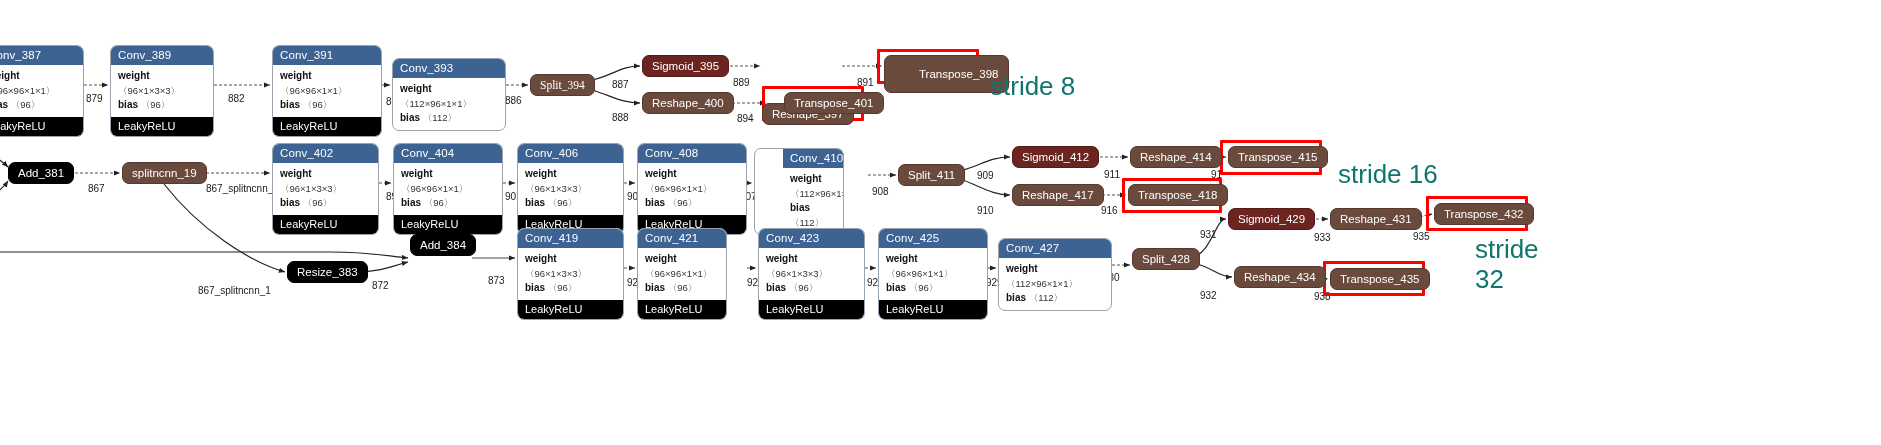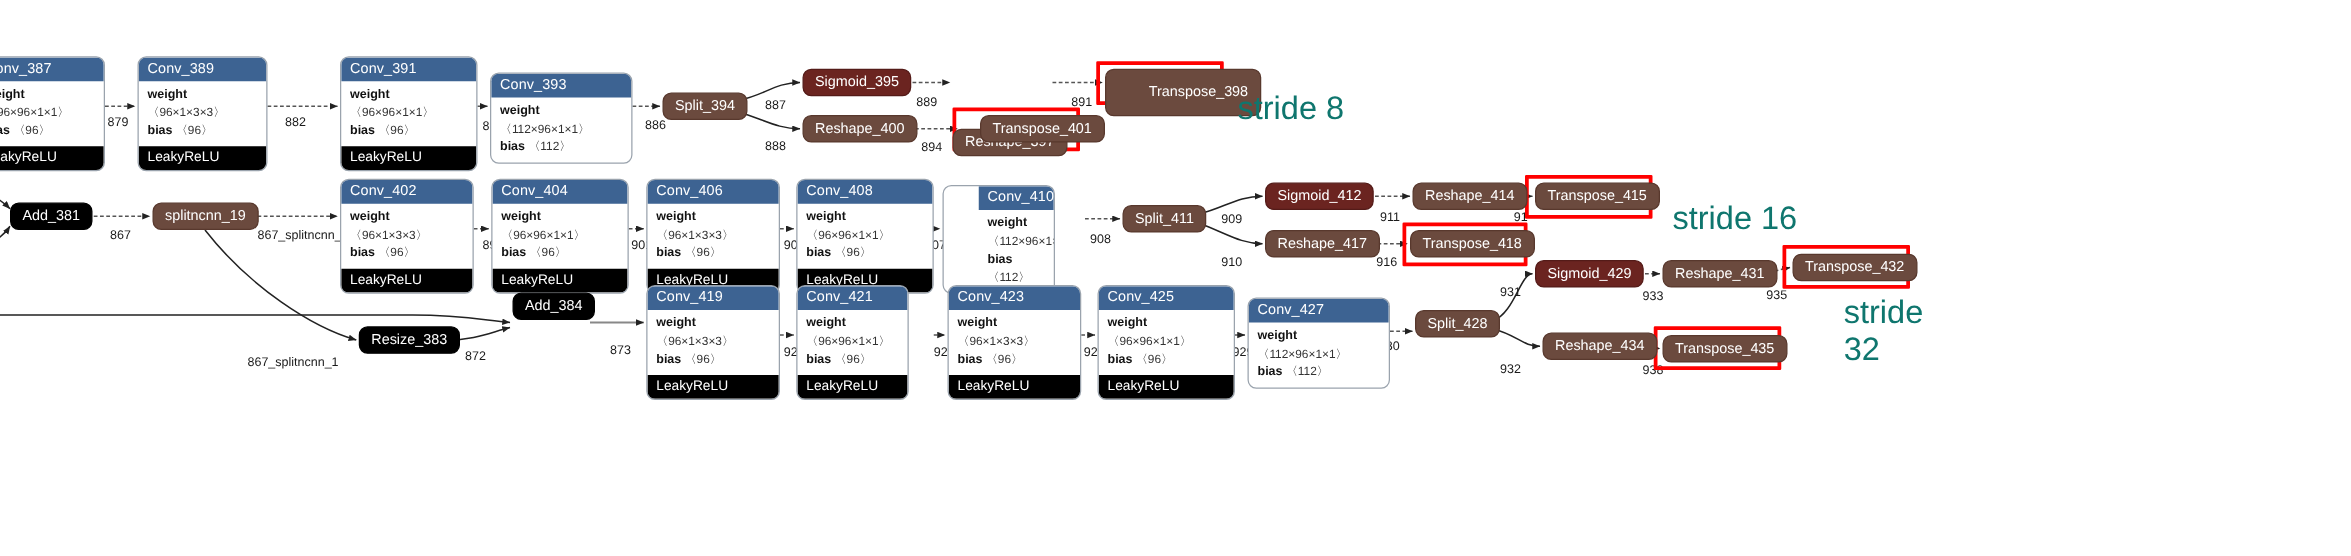--- a/index.html
+++ b/index.html
@@ -204,21 +204,21 @@
           <div><b>weight</b> <span class="dim">〈112×96×1×1〉</span></div>
           <div><b>bias</b> <span class="dim">〈112〉</span></div>
         </div>
       </div>
     </div>
   <div id="pill-layer">
       <div class="pill black" style="left: 8px; top: 162px; min-width: 62px; height: 22px;">Add_381</div>
       <div class="pill brown" style="left: 122px; top: 162px; min-width: 84px; height: 22px;">splitncnn_19</div>
       <div class="pill black" style="left: 287px; top: 261px; min-width: 70px; height: 22px;">Resize_383</div>
       <div class="pill black" style="left: 410px; top: 234px; min-width: 62px; height: 22px;">Add_384</div>
-      <div class="pill brown" style="left: 530px; top: 74px; min-width: 62px; height: 22px;">Split_394</div>
+      <div class="pill brown" style="left: 530px; top: 74px; min-width: 62px; height: 22px; font-family: Liberation Serif, serif;">Split_394</div>
       <div class="pill darkred" style="left: 642px; top: 55px; min-width: 78px; height: 22px;">Sigmoid_395</div>
       <div class="pill brown" style="left: 762px; top: 55px; min-width: 80px; height: 22px; margin-top: 48px;">Reshape_397</div>
       <div class="pill brown" style="left: 884px; top: 55px; min-width: 86px; height: 38px; padding-left: 34px;">Transpose_398</div>
       <div class="pill brown" style="left: 642px; top: 92px; min-width: 80px; height: 22px;">Reshape_400</div>
       <div class="pill brown" style="left: 784px; top: 92px; min-width: 86px; height: 22px;">Transpose_401</div>
       <div class="pill brown" style="left: 898px; top: 164px; min-width: 62px; height: 22px;">Split_411</div>
       <div class="pill darkred" style="left: 1012px; top: 146px; min-width: 78px; height: 22px;">Sigmoid_412</div>
       <div class="pill brown" style="left: 1130px; top: 146px; min-width: 80px; height: 22px;">Reshape_414</div>
       <div class="pill brown" style="left: 1228px; top: 146px; min-width: 86px; height: 22px;">Transpose_415</div>
       <div class="pill brown" style="left: 1012px; top: 184px; min-width: 80px; height: 22px;">Reshape_417</div>
@@ -227,21 +227,21 @@
       <div class="pill darkred" style="left: 1228px; top: 208px; min-width: 78px; height: 22px;">Sigmoid_429</div>
       <div class="pill brown" style="left: 1330px; top: 208px; min-width: 80px; height: 22px;">Reshape_431</div>
       <div class="pill brown" style="left: 1434px; top: 203px; min-width: 86px; height: 22px;">Transpose_432</div>
       <div class="pill brown" style="left: 1234px; top: 266px; min-width: 80px; height: 22px;">Reshape_434</div>
       <div class="pill brown" style="left: 1330px; top: 268px; min-width: 86px; height: 22px;">Transpose_435</div>
     </div>
   <div id="label-layer">
       <div class="elabel" style="left: 86px; top: 93px;">879</div>
       <div class="elabel" style="left: 228px; top: 93px;">882</div>
       <div class="elabel" style="left: 386px; top: 96px;">885</div>
-      <div class="elabel" style="left: 505px; top: 95px; padding-left: 11px;">886</div>
+      <div class="elabel" style="left: 505px; top: 95px;">886</div>
       <div class="elabel" style="left: 612px; top: 79px;">887</div>
       <div class="elabel" style="left: 612px; top: 112px;">888</div>
       <div class="elabel" style="left: 733px; top: 77px;">889</div>
       <div class="elabel" style="left: 737px; top: 113px;">894</div>
       <div class="elabel" style="left: 857px; top: 77px;">891</div>
       <div class="elabel" style="left: 88px; top: 183px;">867</div>
       <div class="elabel" style="left: 206px; top: 183px;">867_splitncnn_0</div>
       <div class="elabel" style="left: 198px; top: 285px;">867_splitncnn_1</div>
       <div class="elabel" style="left: 372px; top: 280px;">872</div>
       <div class="elabel" style="left: 488px; top: 275px;">873</div>

